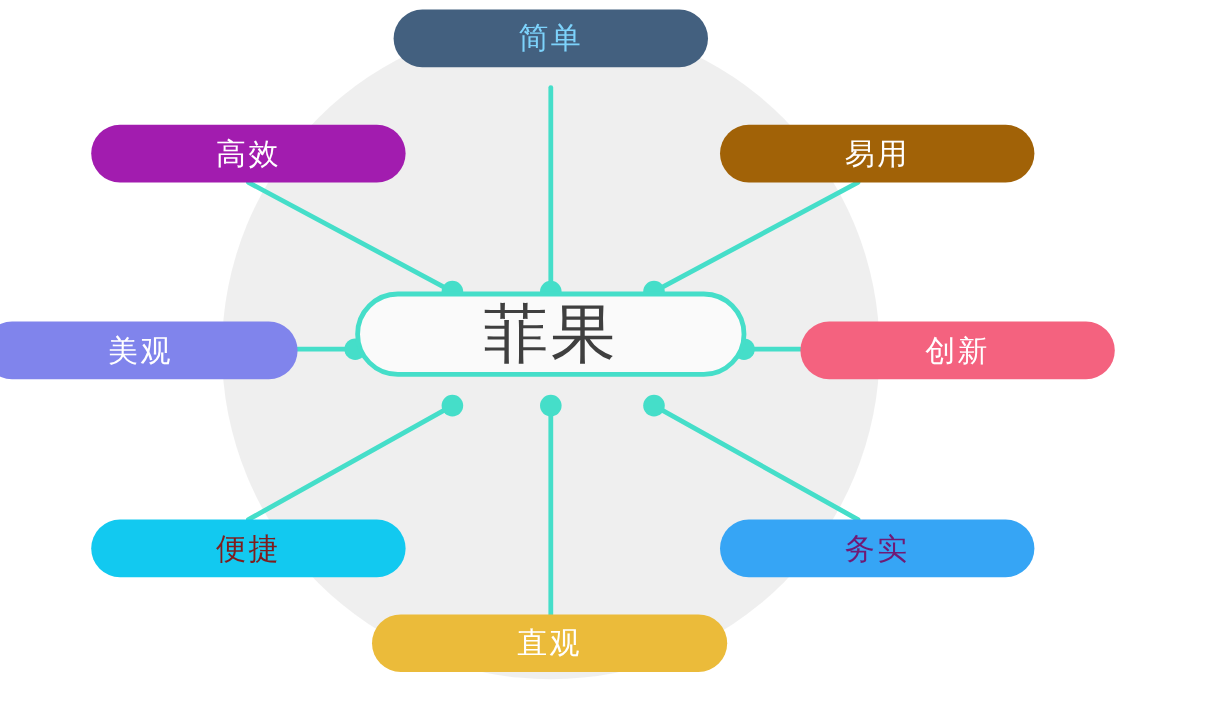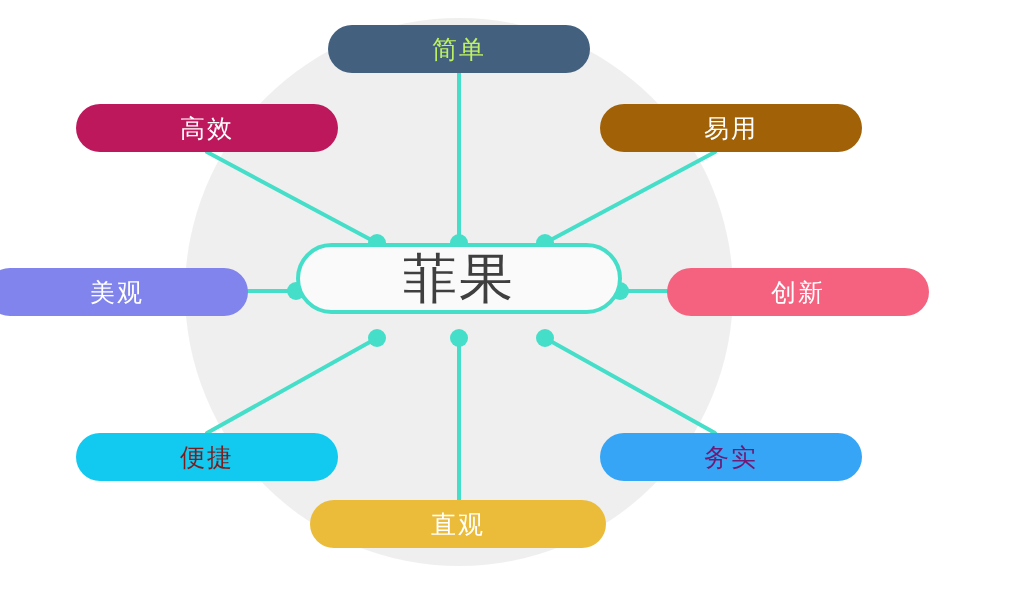--- a/index.html
+++ b/index.html
@@ -103,39 +103,39 @@
         <circle cx="459" cy="338" r="9" fill="#45dec9"></circle>
         <circle cx="545" cy="338" r="9" fill="#45dec9"></circle>
       </g>
   </svg>
 
   <div class="hub">
     <span class="hub-label">菲果</span>
   </div>
 
   <div id="pill-group">
-      <div class="pill" style="left: 328px; top: 25px; width: 262px; background: rgb(67, 96, 127); color: #bef264; font-family: Liberation Serif, serif;">
+      <div class="pill" style="left: 328px; top: 8px; width: 262px; background: rgb(67, 96, 127); color: #7dd3fc; font-family: Liberation Serif, serif;">
         <span class="pill-label">简单</span>
       </div>
-      <div class="pill" style="left: 76px; top: 104px; width: 262px; background: #be185d; color: rgb(255, 255, 255); align-items: center;">
+      <div class="pill" style="left: 76px; top: 104px; width: 262px; background: #a21caf; color: rgb(255, 255, 255); align-items: center;">
         <span class="pill-label">高效</span>
       </div>
       <div class="pill" style="left: 600px; top: 104px; width: 262px; background: #a16207; color: rgb(255, 255, 255);">
         <span class="pill-label">易用</span>
       </div>
       <div class="pill" style="left: -14px; top: 268px; width: 262px; background: rgb(128, 132, 236); color: rgb(255, 255, 255);">
         <span class="pill-label">美观</span>
       </div>
       <div class="pill" style="left: 667px; top: 268px; width: 262px; background: rgb(244, 98, 127); color: rgb(255, 255, 255);">
         <span class="pill-label">创新</span>
       </div>
       <div class="pill" style="left: 76px; top: 433px; width: 262px; background: rgb(18, 201, 240); color: #7f1d1d;">
         <span class="pill-label">便捷</span>
       </div>
       <div class="pill" style="left: 600px; top: 433px; width: 262px; background: rgb(54, 165, 245); color: #701a75; text-align: right;">
         <span class="pill-label">务实</span>
       </div>
-      <div class="pill" style="left: 310px; top: 500px; width: 296px; background: rgb(235, 187, 58); color: rgb(255, 255, 255); font-family: Liberation Serif, serif;">
+      <div class="pill" style="left: 310px; top: 512px; width: 296px; background: rgb(235, 187, 58); color: rgb(255, 255, 255); font-family: Liberation Serif, serif;">
         <span class="pill-label">直观</span>
       </div>
     </div>
 
 </div>
 
 </body></html>

